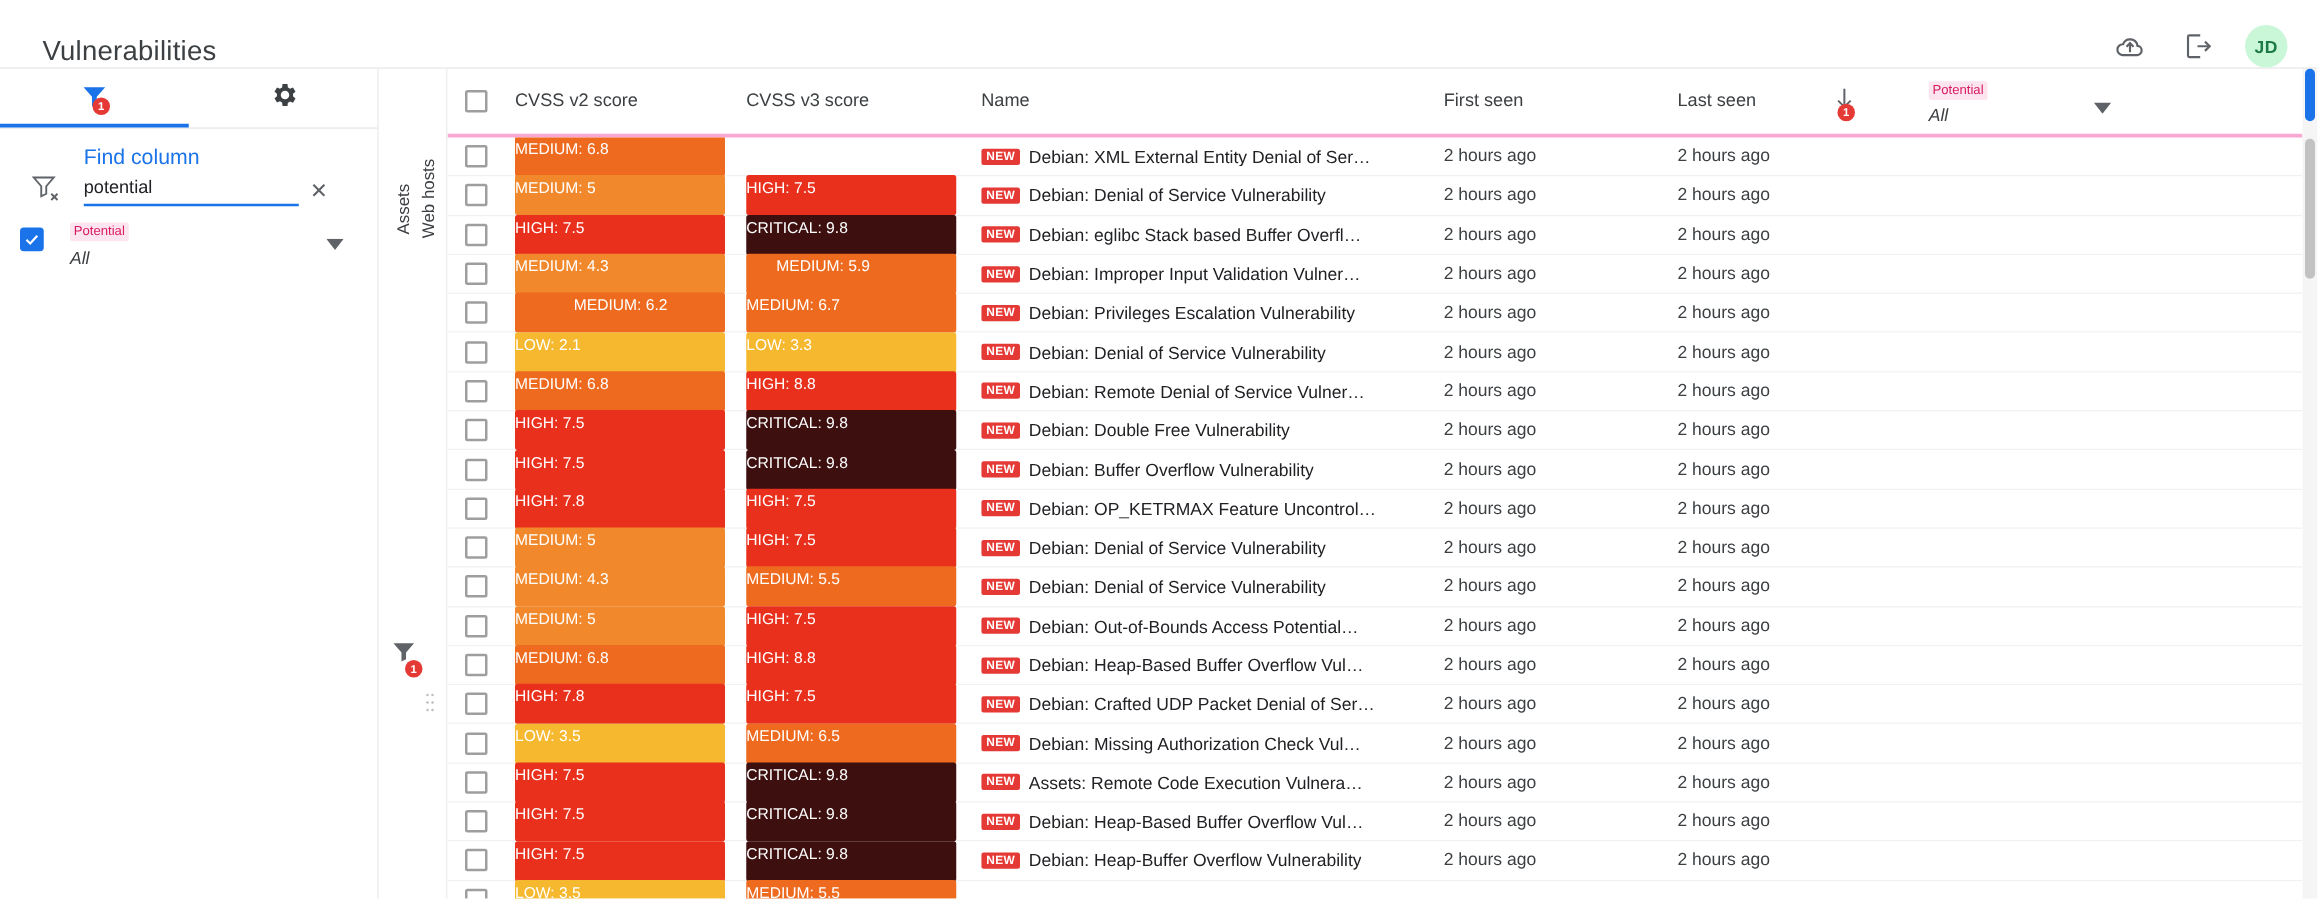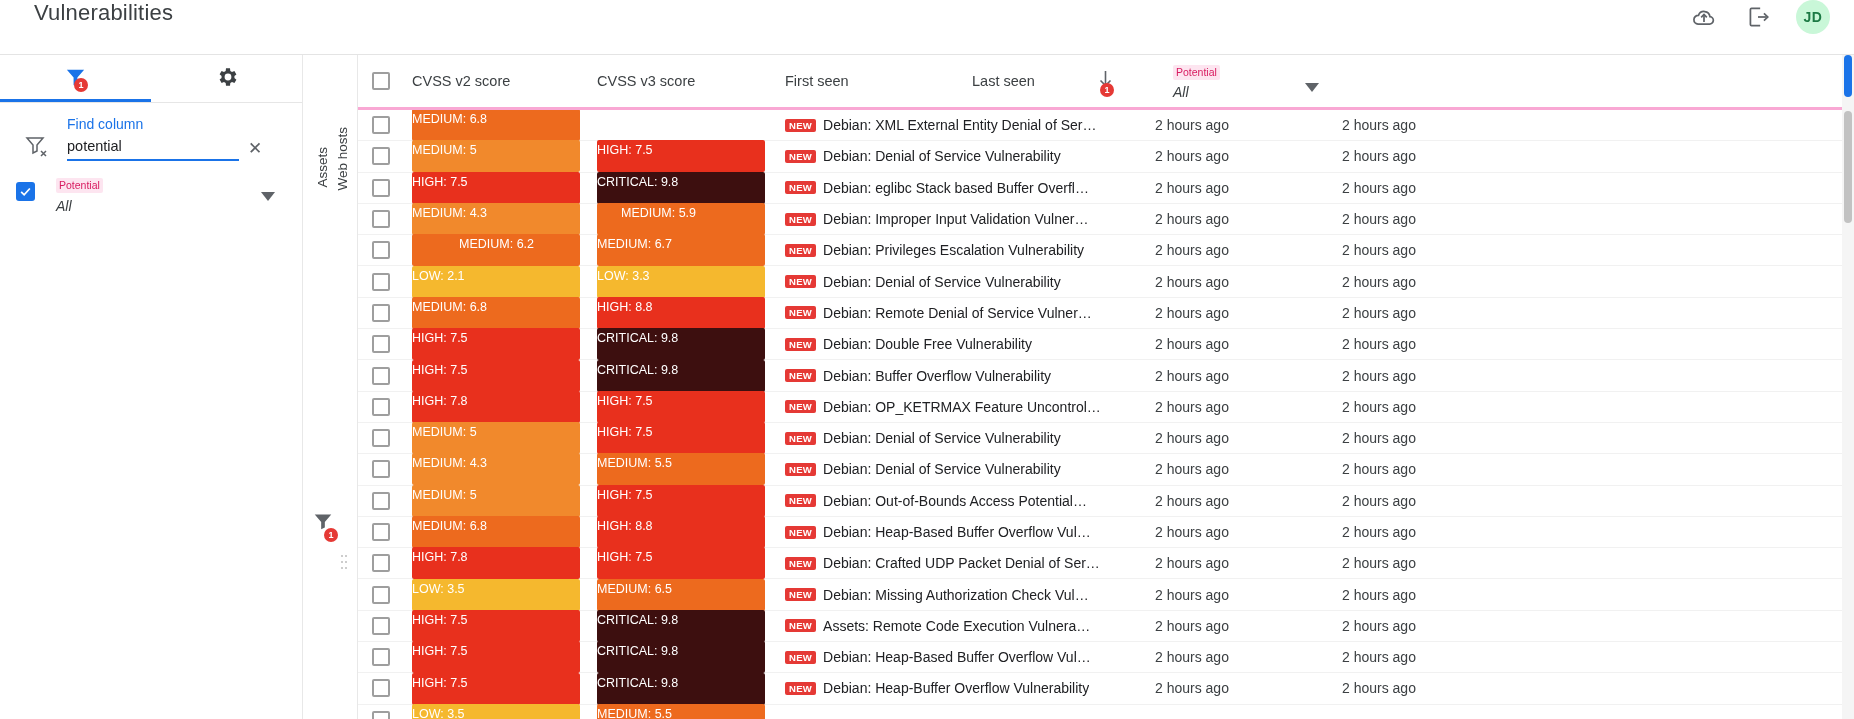--- a/index.html
+++ b/index.html
@@ -17,21 +17,21 @@
   }
 
   
   .header {
     position: absolute;
     top: 0; left: 0;
     width: 1854px; height: 55px;
     background: #ffffff;
     border-bottom: 1px solid #e4e4e4;
     display: flex;
-    align-items: flex-start;
+    align-items: flex-end;
   }
   .header-title {
     margin-left: 34px;
     font-size: 22px;
     color: #3c4043;
     font-weight: 400;
     letter-spacing: .2px;
   }
   .header-actions {
     margin-left: auto;
@@ -99,21 +99,21 @@
     text-align: center;
     font-weight: 600;
   }
   .find-column {
     position: relative;
     padding: 13px 24px 8px 24px;
     height: 62px;
   }
   .fc-label {
     color: #1a73e8;
-    font-size: 14px;
+    font-size: 17px;
     margin-left: 43px;
   }
   .fc-row {
     display: flex;
     align-items: center;
     margin-top: 2px;
   }
   .fc-funnel {
     width: 26px;
     color: #5f6368;
@@ -493,20 +493,21 @@
       </div>
   </div>
 
   <div class="table-area">
     <div class="thead">
       <div class="th c-check">
         <div class="cb"></div>
       </div>
       <div class="th c-v2">CVSS v2 score</div>
       <div class="th c-v3">CVSS v3 score</div>
+      <div class="th c-name">Name</div>
       <div class="th c-first">First seen</div>
       <div class="th c-last">Last seen</div>
       <div class="th c-sort">
         <span class="sort-wrap">
           <svg width="17" height="19" viewBox="0 0 17 19" fill="none" stroke="#5f6368" stroke-width="1.6">
             <path d="M8.5 1v14"></path>
               <path d="M3.5 10.5 8.5 15.5 13.5 10.5"></path>
           </svg>
           <span class="sort-badge">1</span>
         </span>

